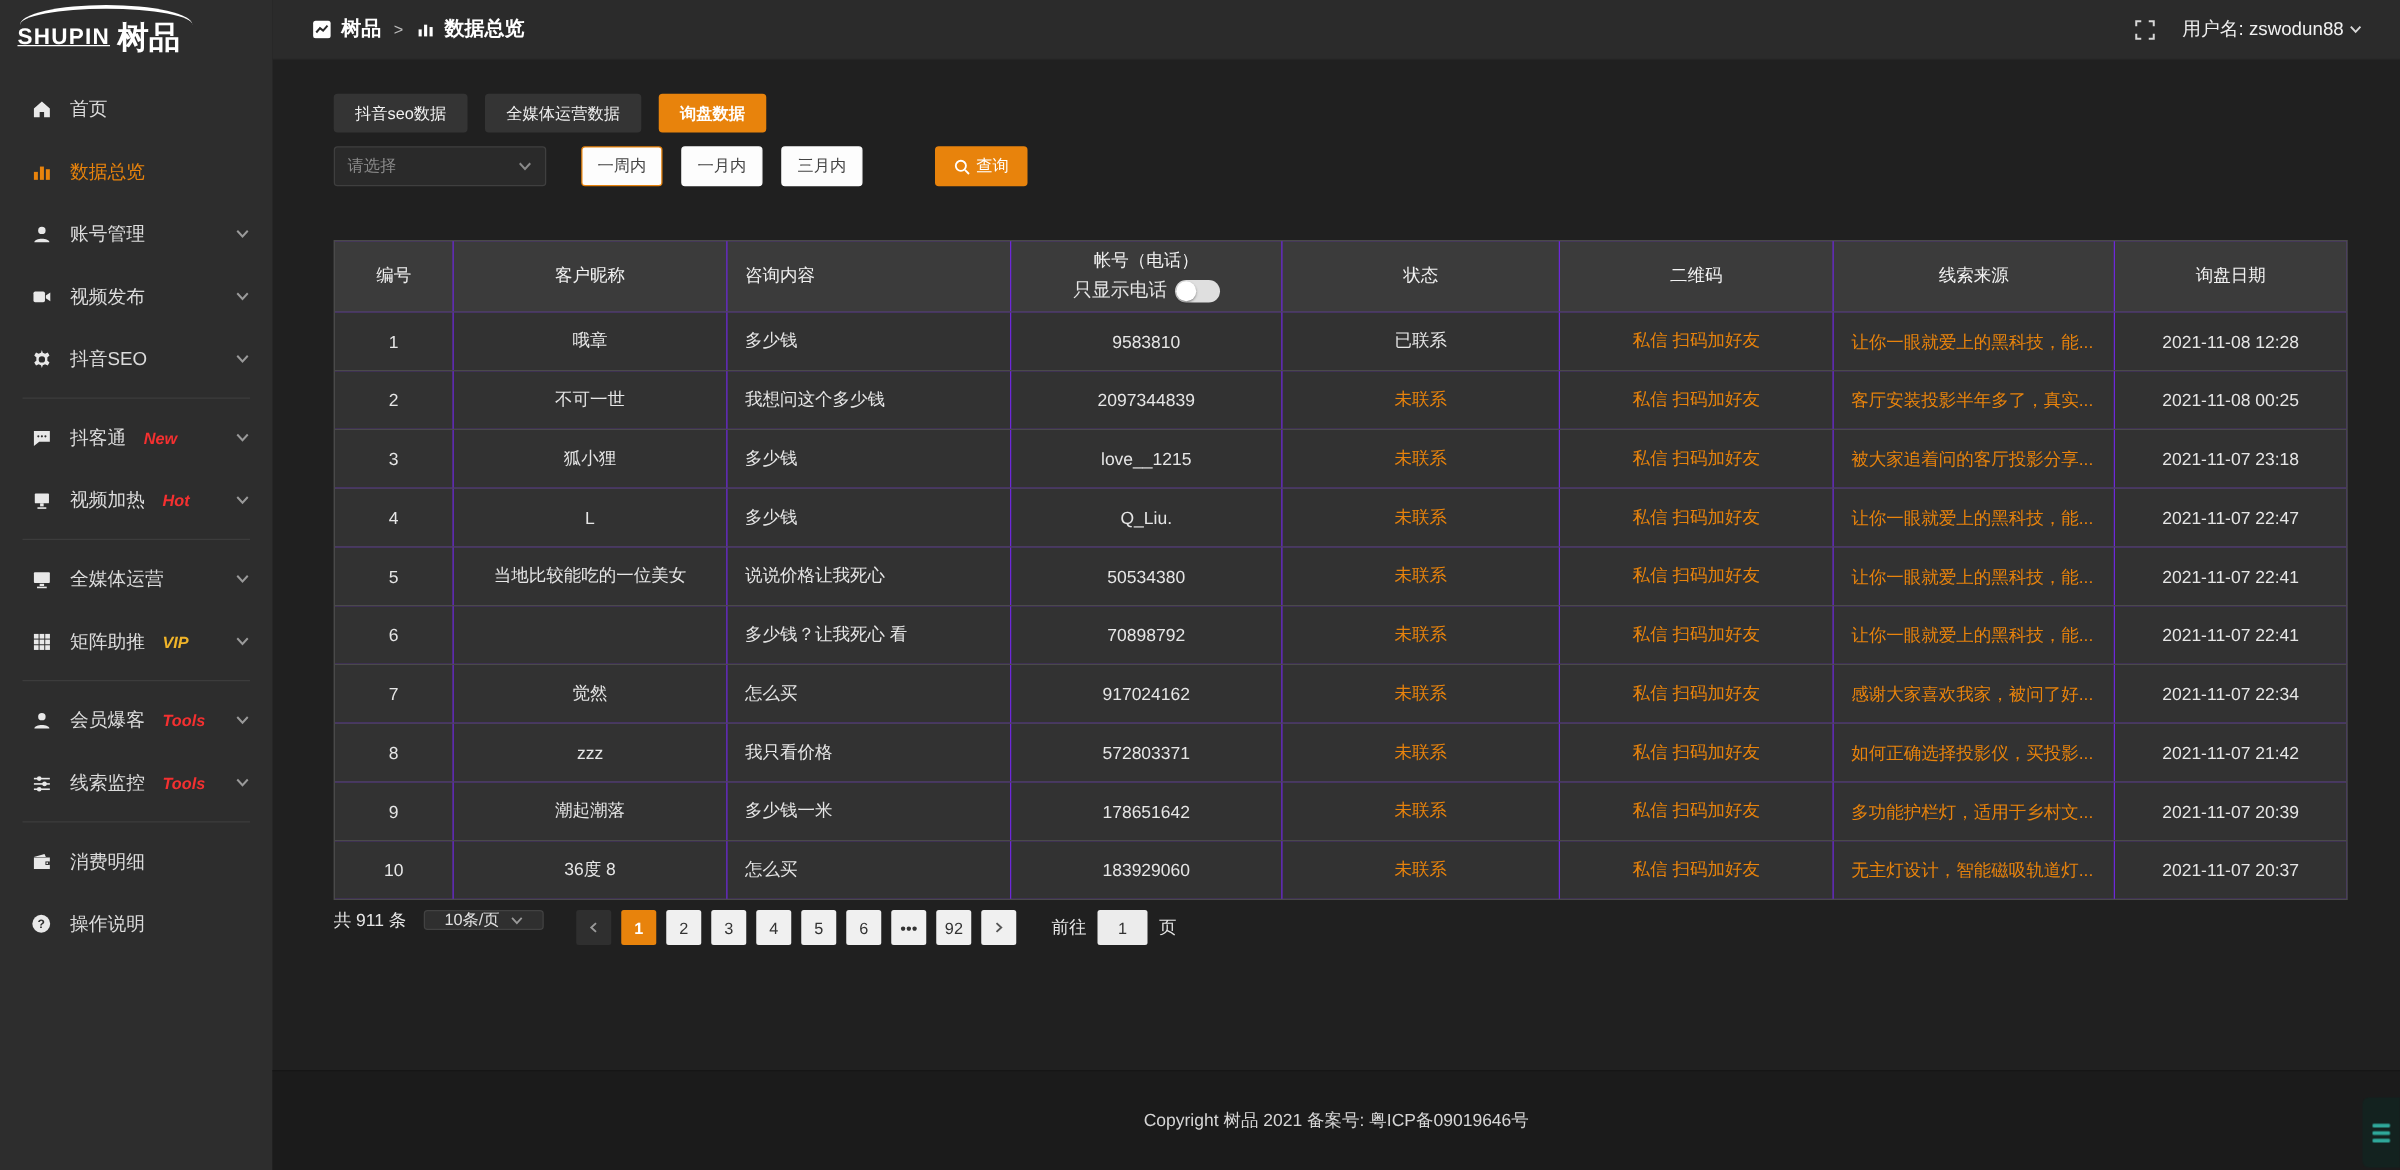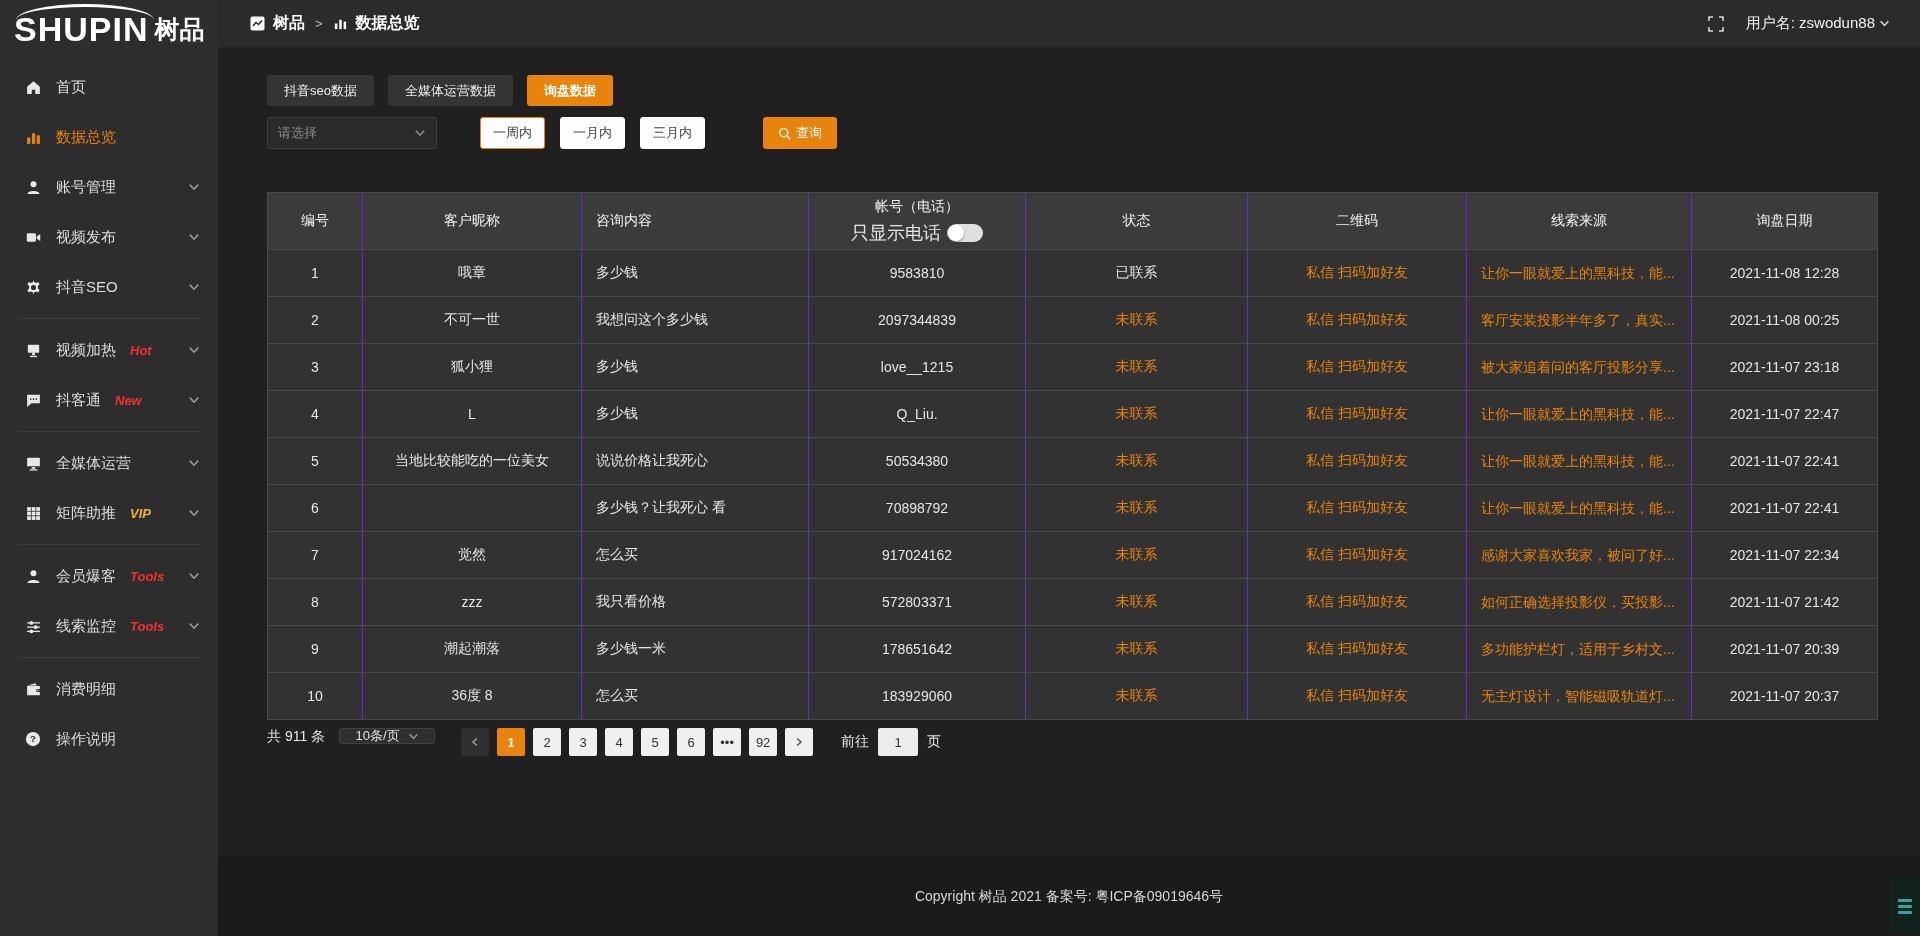--- a/index.html
+++ b/index.html
@@ -5,21 +5,21 @@
   * { margin:0; padding:0; box-sizing:border-box; }
   html,body { width:1920px; height:936px; overflow:hidden; background:#202020;
     font-family:"Liberation Sans","DejaVu Sans",sans-serif; color:#e4e4e4; }
   .app { display:flex; width:100%; height:100%; }
 
   
   .sidebar { width:218px; height:100%; background:#2d2d2d; flex-shrink:0; overflow:hidden; }
   .logo { height:58px; display:flex; align-items:center; padding-left:14px; position:relative; }
   .logo-arc { position:absolute; top:4px; left:16px; width:138px; height:16px;
     border-top:3px solid #fff; border-radius:50%/100% 100% 0 0; }
-  .logo-en { font-size:34px; font-weight:800; letter-spacing:1px; color:#fff; }
+  .logo-en { font-size:18px; font-weight:800; letter-spacing:1px; color:#fff;text-decoration:underline; }
   .logo-cn { font-size:25px; font-weight:800; color:#fff; margin-left:6px; }
   .menu { padding-top:4px; }
   .menu-item { height:50px; display:flex; align-items:center; padding:0 18px 0 24px;
     cursor:pointer; color:#dcdcdc; font-size:15px; }
   .menu-item .mi-icon { width:18px; height:18px; margin-right:14px; display:flex;
     align-items:center; justify-content:center; color:#e8e8e8; flex-shrink:0; }
   .menu-item.active, .menu-item.active .mi-icon { color:#e8830c; }
   .mi-label { white-space:nowrap; }
   .mi-badge { font-size:13px; font-weight:bold; font-style:italic; margin-left:14px; }
   .mi-chevron { margin-left:auto; color:#9a9a9a; display:flex; }
@@ -42,38 +42,38 @@
   .tabs { display:flex; gap:14px; margin-bottom:11px; }
   .tab-btn { height:31px; padding:0 17px; background:#343434; color:#f0f0f0; font-size:13px;
     border:none; border-radius:3px; cursor:pointer; font-family:inherit; }
   .tab-btn.active { background:#e8830c; color:#fff; font-weight:bold; }
 
   
   .filters { display:flex; align-items:center; margin-bottom:43px;gap:28px; }
   .select { width:170px; height:32px; background:#2a2a2a; border:1px solid #3f3f3f; border-radius:3px;
     display:flex; align-items:center; padding:0 10px; font-size:13px; color:#8a8a8a; cursor:pointer; }
   .select .sel-chevron { margin-left:auto; color:#8a8a8a; display:flex; }
-  .ranges { display:flex; gap:15px; margin-left:15px; }
+  .ranges { display:flex; gap:15px; }
   .range-btn { height:32px; padding:0 12px; background:#fdfdfd; color:#444; font-size:13px;
     border:1px solid #fdfdfd; border-radius:3px; cursor:pointer; font-family:inherit; }
   .range-btn.selected { border:1px solid #e8830c; }
   .search-btn { height:32px; padding:0 15px; margin-left:30px; background:#e8830c; color:#fff;
     font-size:13px; border:none; border-radius:3px; cursor:pointer; display:flex; align-items:center;
     gap:5px; font-family:inherit; }
 
   
   .table { border:1px solid #4a4a4a; background:#4a4a4a; display:flex; flex-direction:column; gap:1px; }
   .trow { display:grid; grid-template-columns:94px 218px 226px 216px 221px 218px 224px minmax(0,1fr);
     gap:1px; background:#6d28d9; }
   .tcell { background:#323232; display:flex; align-items:center; justify-content:center;
     font-size:14px; color:#e6e6e6; padding:0 14px; min-height:46px; text-align:center; }
   .trow.thead .tcell { background:#3b3b3b; min-height:56px; font-size:14px; color:#f2f2f2; }
   .tcell.left { justify-content:flex-start; text-align:left; }
   .acct-head { flex-direction:column; gap:5px; }
-  .toggle-line { display:flex; align-items:center; gap:6px; font-size:18px; color:#e6e6e6; }
+  .toggle-line { display:flex; align-items:center; gap:6px; font-size:15px; color:#e6e6e6; }
   .toggle { width:36px; height:18px; background:#dfdfdf; border-radius:9px; position:relative; cursor:pointer; }
   .toggle .knob { position:absolute; left:1px; top:1px; width:16px; height:16px; background:#fff;
     border-radius:50%; box-shadow:0 1px 2px rgba(0,0,0,.4); }
   .c-orange { color:#e8830c; }
   .src-cell { overflow:hidden; white-space:nowrap; text-overflow:ellipsis; display:block; line-height:46px; }
 
   
   .pagination { display:flex; align-items:flex-start; margin-top:8px; font-size:14px; color:#e6e6e6; }
   .pg-total { margin-right:14px; }
   .pg-size { width:96px; height:16px; background:#2f2f2f; border:1px solid #424242; border-radius:3px;
@@ -170,44 +170,44 @@
     <span class="mi-chevron">
       <svg width="12" height="12" viewBox="0 0 10 10">
               <polyline points="1.5,3 5,6.8 8.5,3" fill="none" stroke="currentColor" stroke-width="1.3"></polyline>
             </svg>
     </span>
   </div>
         <div class="menu-divider"></div>
         <div class="menu-item">
     <span class="mi-icon">
             <svg width="17" height="17" viewBox="0 0 24 24" fill="currentColor">
-              <rect x="4" y="4" width="16" height="11" rx="1"></rect>
-              <rect x="10" y="15" width="4" height="3.5"></rect>
-              <rect x="7" y="19.5" width="10" height="1.8"></rect>
-            </svg>
-          </span>
-    <span class="mi-label">视频加热</span>
-    <span class="mi-badge" style="color: rgb(244, 48, 48);">Hot</span>
-    <span class="mi-chevron">
-      <svg width="12" height="12" viewBox="0 0 10 10">
-              <polyline points="1.5,3 5,6.8 8.5,3" fill="none" stroke="currentColor" stroke-width="1.3"></polyline>
-            </svg>
-    </span>
-  </div>
-        <div class="menu-item">
-    <span class="mi-icon">
-            <svg width="17" height="17" viewBox="0 0 24 24" fill="currentColor">
               <path d="M3 4h18v12H9l-6 5z"></path>
               <circle cx="8" cy="10" r="1.2" fill="#2d2d2d"></circle>
               <circle cx="12" cy="10" r="1.2" fill="#2d2d2d"></circle>
               <circle cx="16" cy="10" r="1.2" fill="#2d2d2d"></circle>
             </svg>
           </span>
     <span class="mi-label">抖客通</span>
     <span class="mi-badge" style="color: rgb(244, 48, 48);">New</span>
+    <span class="mi-chevron">
+      <svg width="12" height="12" viewBox="0 0 10 10">
+              <polyline points="1.5,3 5,6.8 8.5,3" fill="none" stroke="currentColor" stroke-width="1.3"></polyline>
+            </svg>
+    </span>
+  </div>
+        <div class="menu-item">
+    <span class="mi-icon">
+            <svg width="17" height="17" viewBox="0 0 24 24" fill="currentColor">
+              <rect x="4" y="4" width="16" height="11" rx="1"></rect>
+              <rect x="10" y="15" width="4" height="3.5"></rect>
+              <rect x="7" y="19.5" width="10" height="1.8"></rect>
+            </svg>
+          </span>
+    <span class="mi-label">视频加热</span>
+    <span class="mi-badge" style="color: rgb(244, 48, 48);">Hot</span>
     <span class="mi-chevron">
       <svg width="12" height="12" viewBox="0 0 10 10">
               <polyline points="1.5,3 5,6.8 8.5,3" fill="none" stroke="currentColor" stroke-width="1.3"></polyline>
             </svg>
     </span>
   </div>
         <div class="menu-divider"></div>
         <div class="menu-item">
     <span class="mi-icon">
             <svg width="17" height="17" viewBox="0 0 24 24" fill="currentColor">

